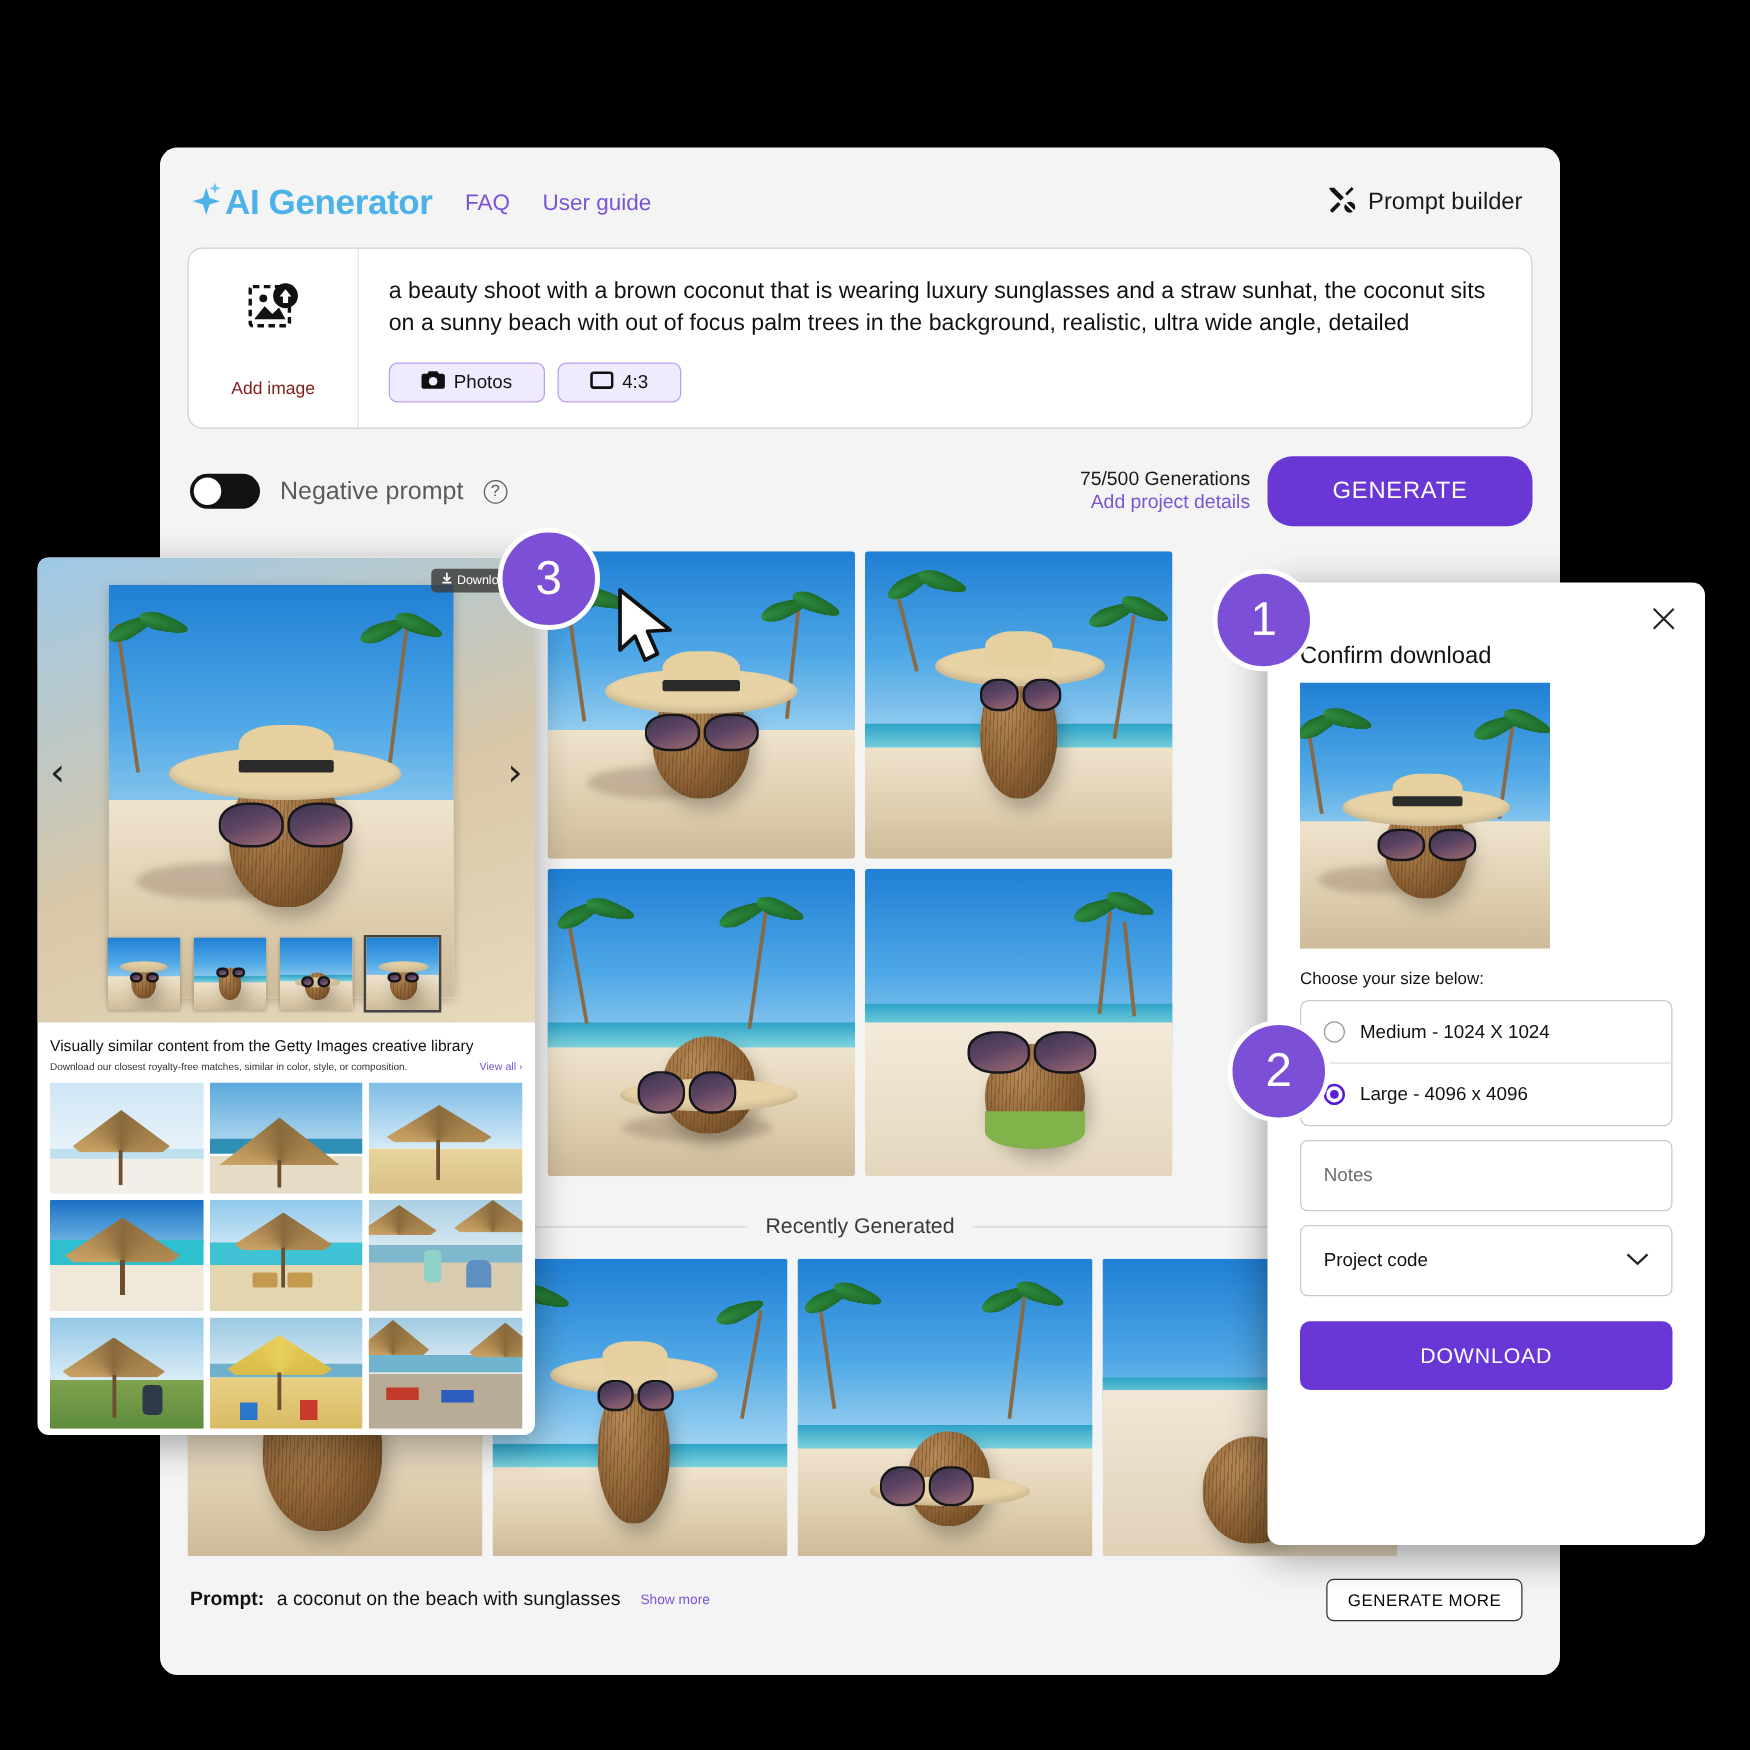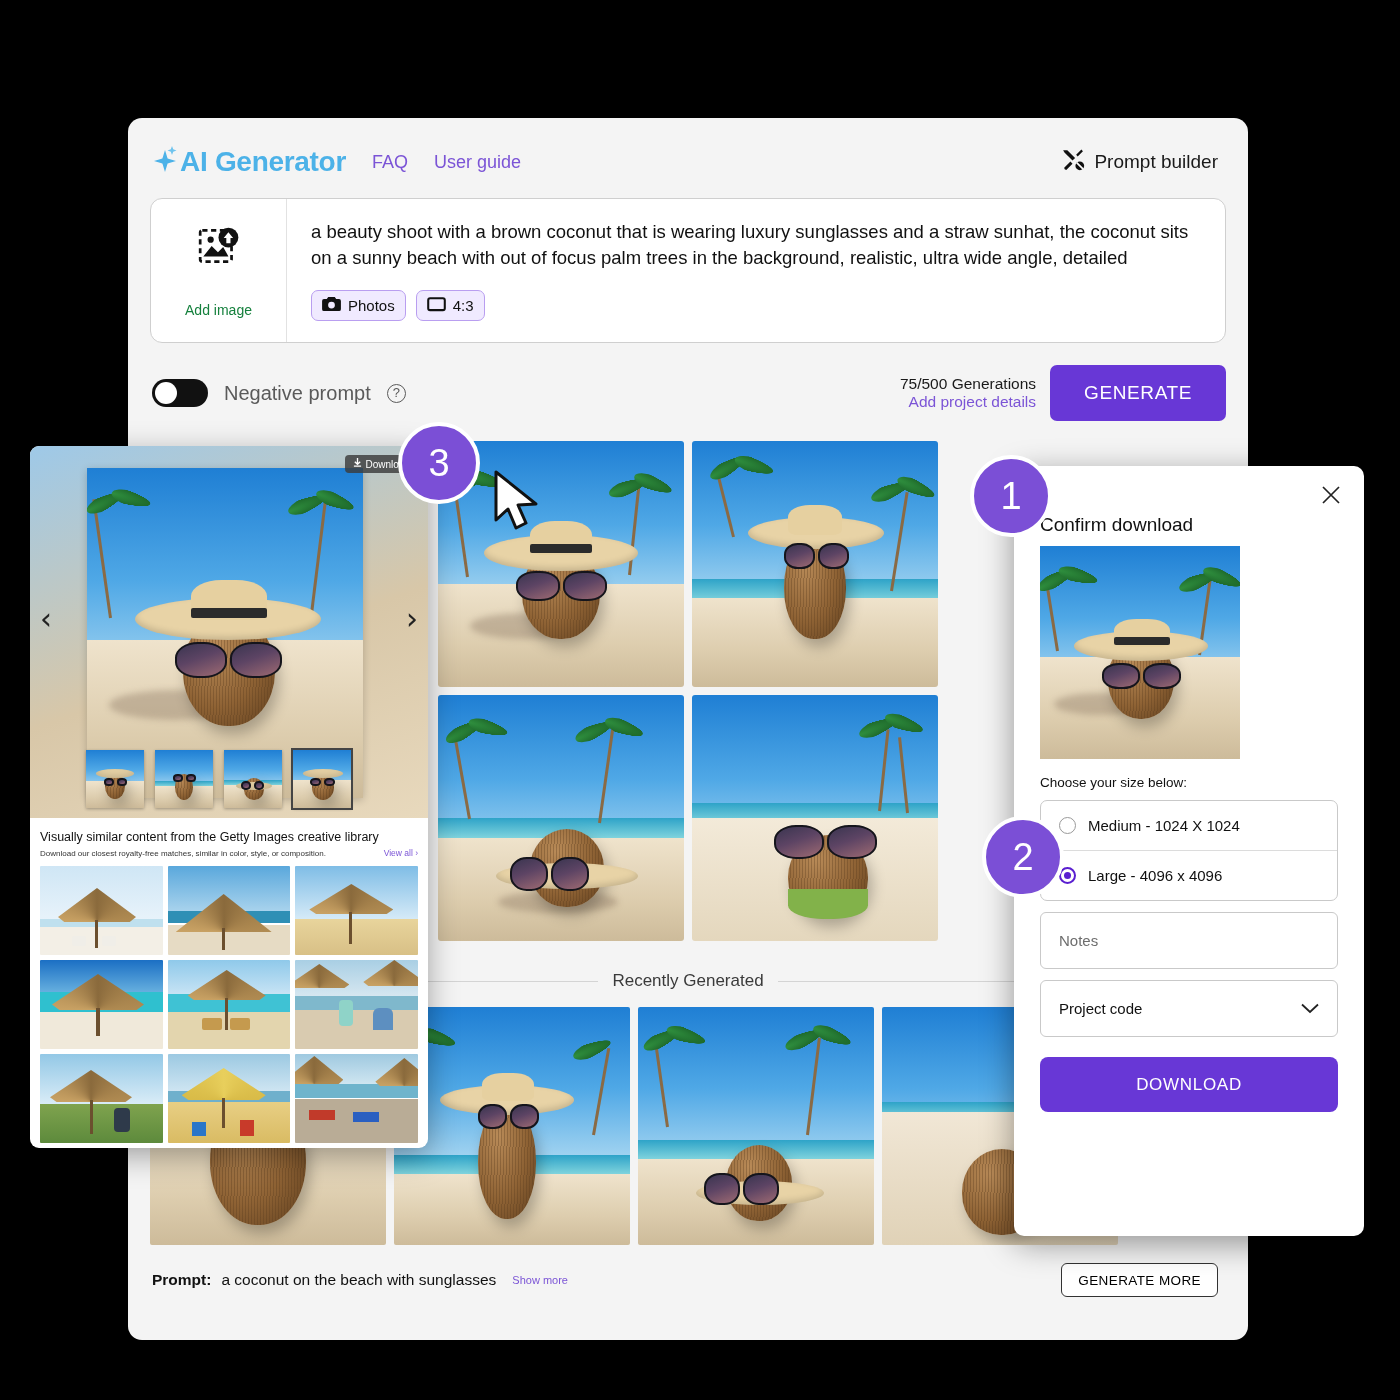--- a/index.html
+++ b/index.html
@@ -48,30 +48,30 @@
     background: #fff;
     border: 1px solid #cfcfcf;
     border-radius: 12px;
     display: flex; min-height: 145px;
   }
   .add-image {
     width: 136px; flex: none;
     display: flex; flex-direction: column; align-items: center; justify-content: center;
     gap: 8px; border-right: 1px solid #e2e2e2; cursor: pointer;
   }
-  .add-image-label { font-size: 14px; color: #15803d; margin-top: 20px; }
+  .add-image-label { font-size: 14px; color: #7f1d1d; margin-top: 20px; }
   .prompt-body { flex: 1; padding: 20px 24px 14px 24px; display: flex; flex-direction: column; }
   .prompt-text {
     font-size: 18.5px; line-height: 1.42; color: #111;
   }
   .chips { display: flex; gap: 10px; margin-top: 18px; }
   .chip {
     display: inline-flex; align-items: center; gap: 7px;
     background: #f0eaff; border: 1px solid #b99ef0;
-    border-radius: 7px; padding: 5px 10px;
+    border-radius: 7px; padding: 5px 25px;
     font-size: 15px; color: #111; cursor: pointer;
   }
 
   
   .gen-row {
     display: flex; align-items: center;
     padding: 22px 22px 16px 24px; gap: 16px;
   }
   .toggle {
     width: 56px; height: 28px; border-radius: 16px; background: #111;
@@ -87,21 +87,21 @@
     border: 1.6px solid #5a5a5a; color: #5a5a5a;
     font-size: 13px; line-height: 16px; text-align: center;
     cursor: pointer;
   }
   .gen-right { margin-left: auto; display: flex; align-items: center; gap: 14px; }
   .gen-counts { text-align: right; }
   .gen-count { font-size: 15.5px; color: #1a1a1a; }
   .gen-proj { font-size: 15.5px; color: #7b54d6; cursor: pointer; display: block; }
   .btn-generate {
     background: #6837d6; color: #fff; border: none;
-    border-radius: 7px; padding: 0 34px; height: 56px;
+    border-radius: 20px; padding: 0 52px; height: 56px;
     font-size: 19px; font-family: inherit; letter-spacing: .6px;
     cursor: pointer;
   }
 
   
   .results {
     position: relative;
     margin: 4px 22px 0 22px;
     display: grid;
     grid-template-columns: repeat(2, 246px);

